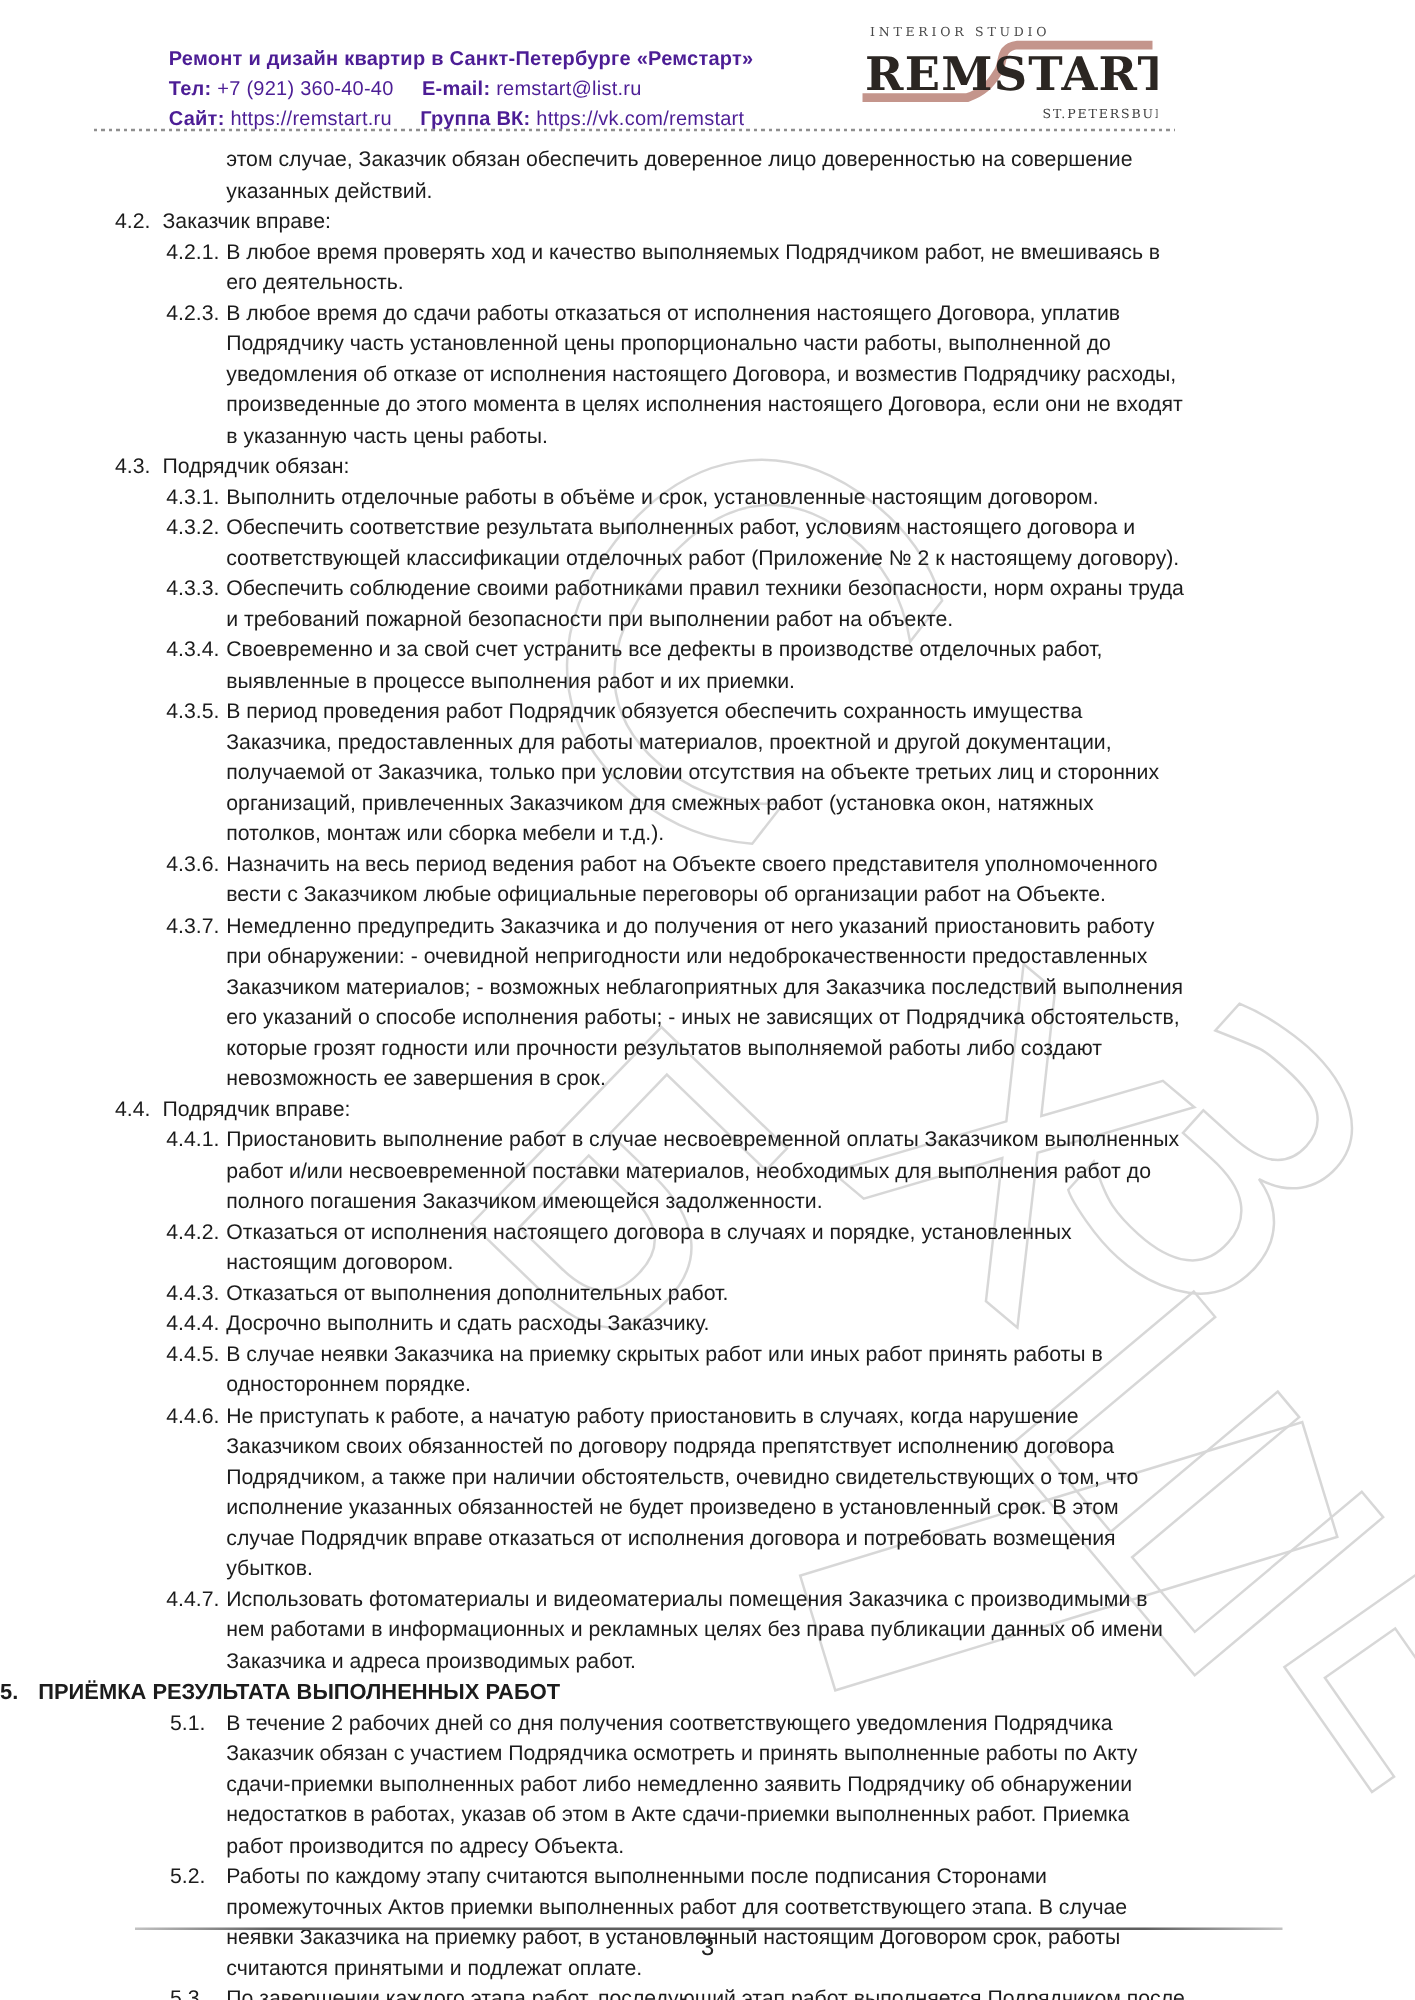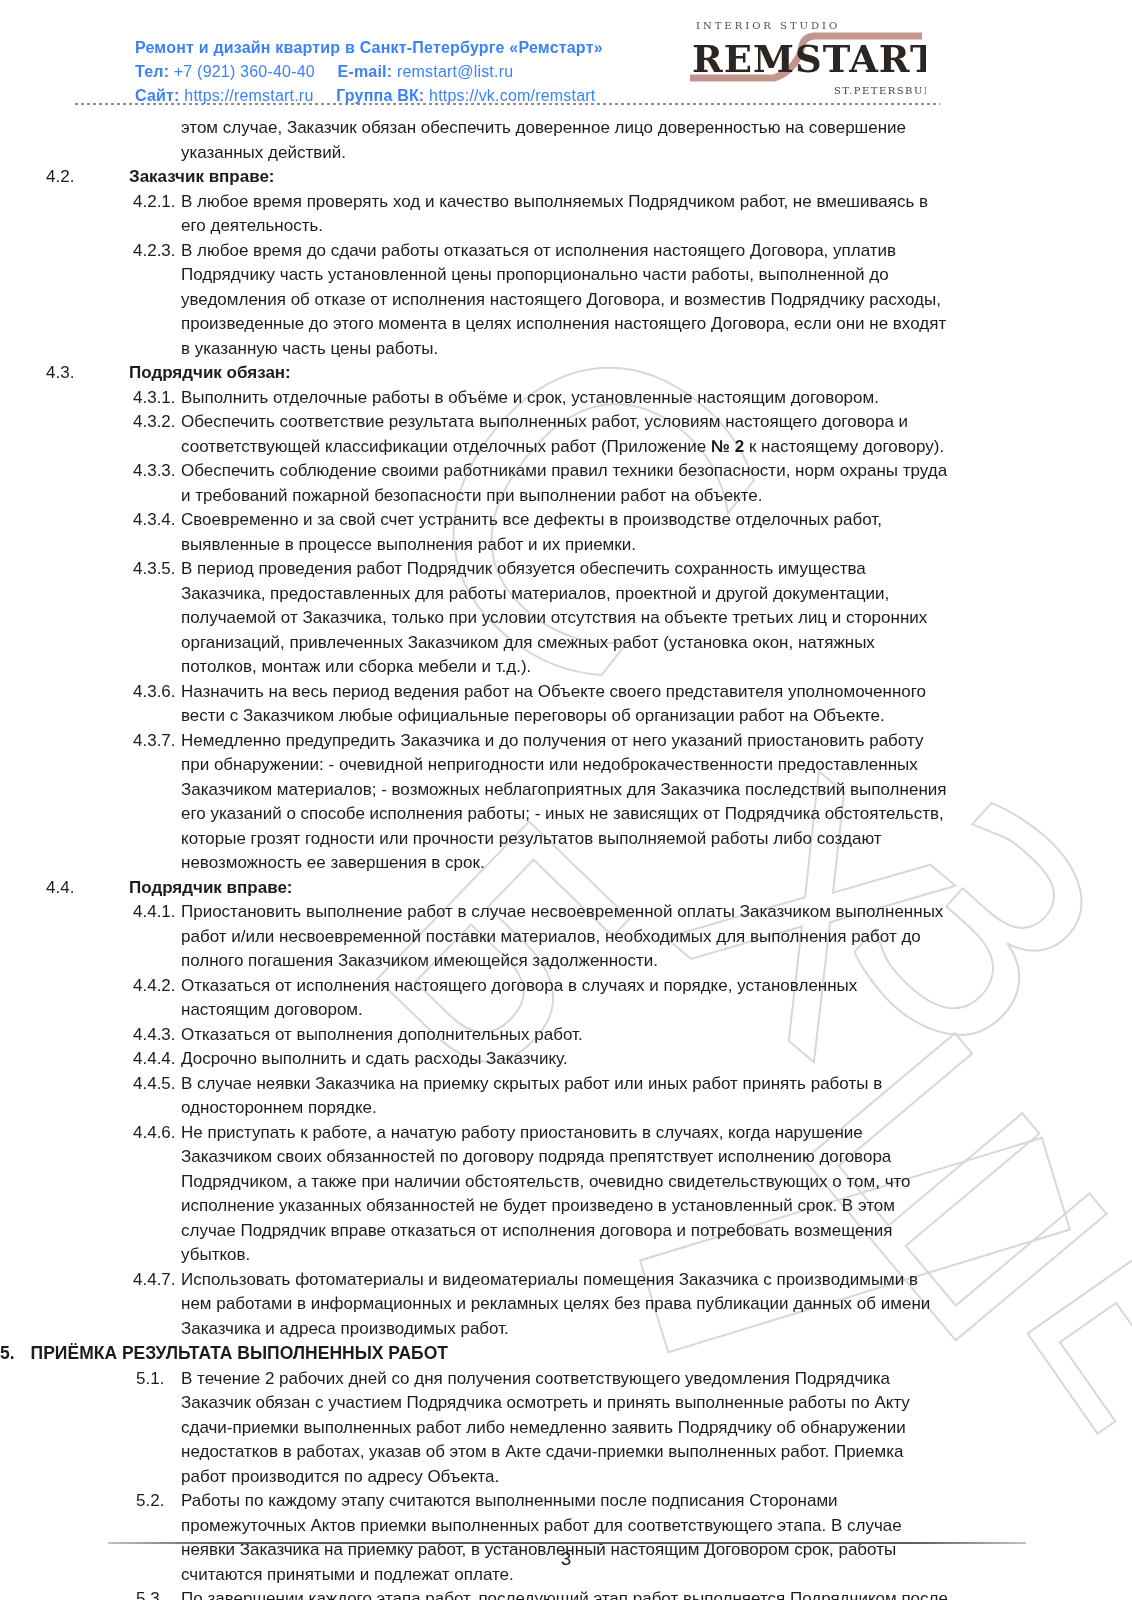--- a/index.html
+++ b/index.html
@@ -9,21 +9,21 @@
     margin:0 auto;
     background:#ffffff;
     font-family:"Liberation Sans", sans-serif;
     color:#1c1c1c;
     overflow:hidden;
   }
   
   .hdr-info{
     position:absolute;left:135px;top:36px;
     font-size:16px;line-height:24px;
-    color:#3b82f6;letter-spacing:.2px;
+    color:#4c1d95;letter-spacing:.2px;
   }
   .hdr-info .lbl{font-weight:bold;}
   .hdr-info .grp{margin-right:18px;}
   .hdr-line1{font-weight:bold;}
   
   .logo{position:absolute;left:686px;top:16px;width:240px;height:84px;}
   
   .divider{
     position:absolute;left:75px;top:103px;width:865px;height:2px;
     background:repeating-linear-gradient(90deg,#8f8f8f 0 3px,transparent 3px 6px);
@@ -34,27 +34,27 @@
   .wm rect{fill:none;stroke:#c3c3c3;stroke-width:2px;}
   
   .content{
     position:absolute;left:0;top:116px;width:1016px;
     font-size:17px;line-height:24.5px;
   }
   .intro{padding-left:181px;padding-right:67px;}
   .item{display:flex;align-items:flex-start;}
   .item .num{flex:none;}
   .item .txt{flex:1;padding-right:67px;}
-  .lvl1{padding-left:46px;gap:45px;}
+  .lvl1{padding-left:92px;}
   .lvl1 .num{width:38px;}
   .lvl2{padding-left:133px;}
   .lvl2 .num{width:48px;}
   .s5i{padding-left:100px;}
   .s5i .num{width:45px;margin-left:36px;}
-  .b{font-weight:bold;}
+  .b{font-weight:normal;}
   .s5-title{
     margin-bottom:1px;
     text-align:left;font-weight:bold;font-size:17.5px;
   }
   .s5-title .t-num{margin-right:16px;}
   
   .foot-line{
     position:absolute;left:108px;top:1542px;width:918px;height:2px;
     background:linear-gradient(90deg,#c2c2c2,#5e5e5e 12%,#5e5e5e 88%,#c2c2c2);
   }

